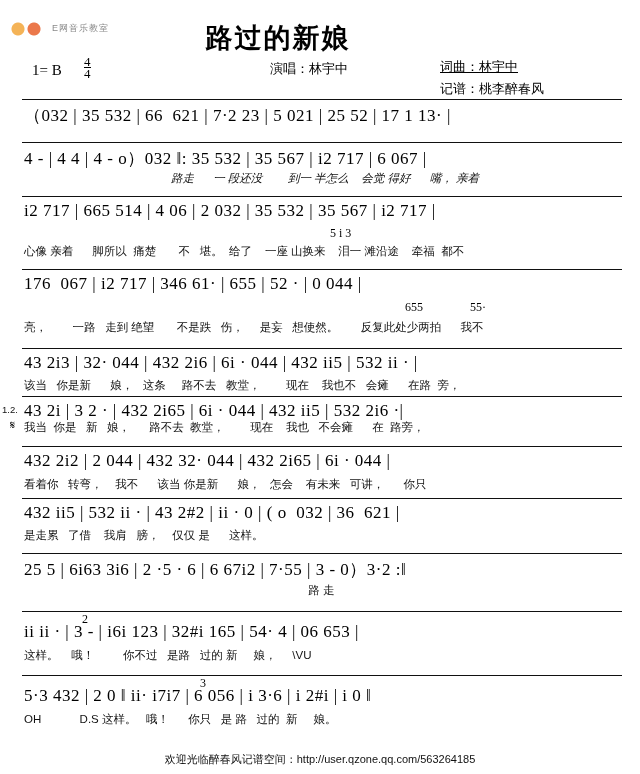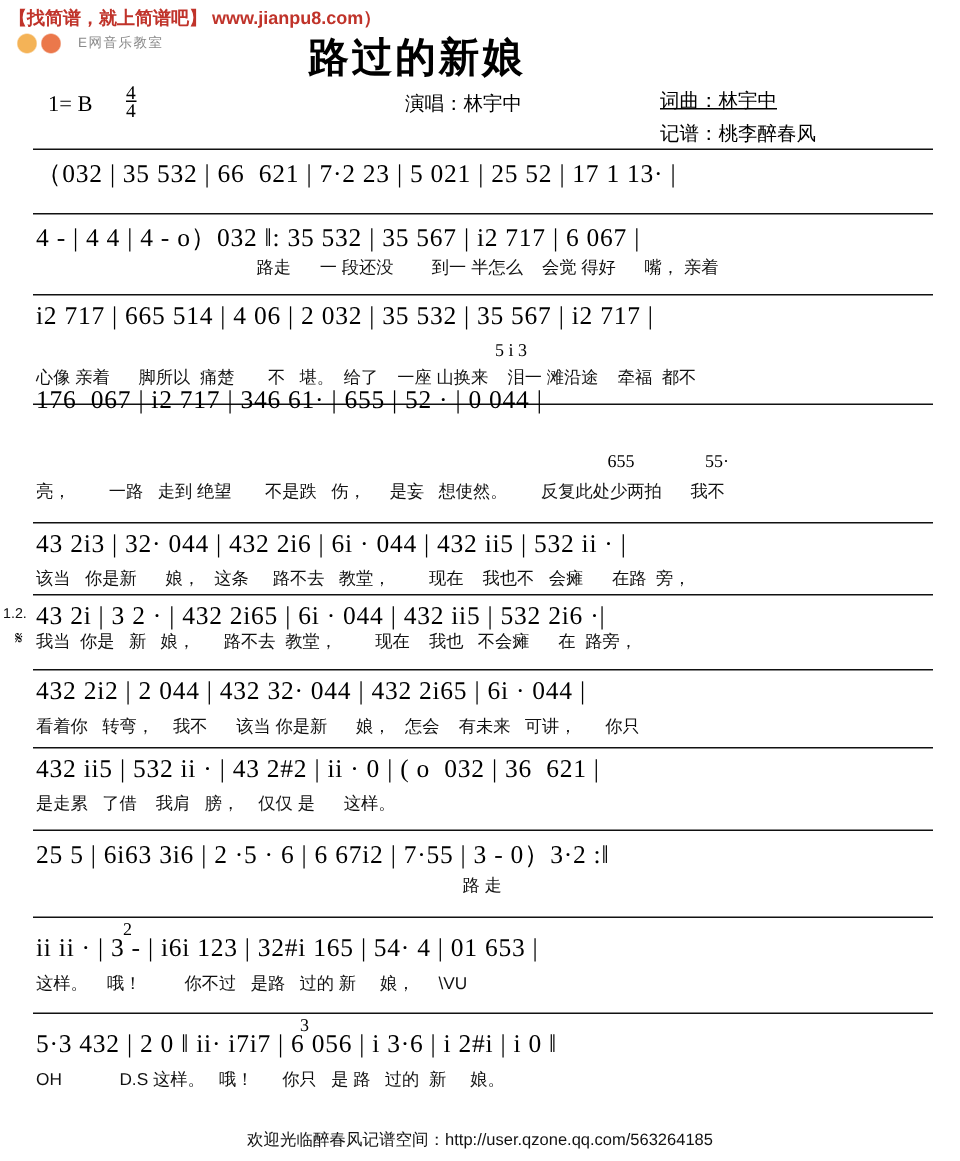--- a/index.html
+++ b/index.html
@@ -117,50 +117,49 @@
     font-family:"Liberation Sans", sans-serif;
     font-size:11px;
     color:#111;
   }
 </style>
 </head>
 <body>
 
 <div class="sheet">
 
-  <div class="watermark">【找简谱，就上简谱吧】 www.jianpu8.com）</div>
   <div class="wm-logo"></div>
   <div class="wm-sub">E网音乐教室</div>
 
   <div class="title">路过的新娘</div>
   <div class="credit-singer">演唱：林宇中</div>
   <div class="credit-writer">词曲：林宇中</div>
   <div class="credit-notator">记谱：桃李醉春风</div>
 
   <div class="keysig">1= B</div>
   <div class="meter">
     <span class="num">4</span>
     <span class="den">4</span>
   </div>
 
   <div class="line" style="top:99px;"></div>
   <div class="row" style="top:104px;">（032 | 35 532 | 66  621 | 7·2 23 | 5 021 | 25 52 | 17 1 13· |</div>
   <div class="lyr" style="top:128px;"></div>
 
   <div class="line" style="top:142px;"></div>
   <div class="row" style="top:147px;">4 - | 4 4 | 4 - o）032 ‖: 35 532 | 35 567 | i2 717 | 6 067 |</div>
-  <div class="lyr" style="top:171px;">                                              路走      一 段还没        到一 半怎么    会觉 得好      嘴， 亲着</div>
+  <div class="lyr" style="top:171px;font-style:italic;">                                              路走      一 段还没        到一 半怎么    会觉 得好      嘴， 亲着</div>
 
   <div class="line" style="top:196px;"></div>
   <div class="row" style="top:201px;">i2 717 | 665 514 | 4 06 | 2 032 | 35 532 | 35 567 | i2 717 |</div>
   <div class="small-notes" style="left:330px; top:226px;">5 i 3</div>
   <div class="lyr" style="top:244px;">心像 亲着      脚所以  痛楚       不   堪。  给了    一座 山换来    泪一 滩沿途    牵福  都不</div>
 
   <div class="line" style="top:269px;"></div>
-  <div class="row" style="top:257px;">176  067 | i2 717 | 346 61· | 655 | 52 · | 0 044 |</div>
+  <div class="row" style="top:274px;">176  067 | i2 717 | 346 61· | 655 | 52 · | 0 044 |</div>
   <div class="small-notes" style="left:405px; top:300px;">655</div>
   <div class="small-notes" style="left:470px; top:300px;">55·</div>
   <div class="lyr" style="top:320px;">亮，        一路   走到 绝望       不是跌   伤，     是妄   想使然。       反复此处少两拍      我不</div>
 
   <div class="line" style="top:348px;"></div>
   <div class="tiny" style="left:2px; top:372px;">1.2.</div>
   <div class="row" style="top:353px;">43 2i3 | 32· 044 | 432 2i6 | 6i · 044 | 432 ii5 | 532 ii · |</div>
   <div class="lyr" style="top:378px;">该当   你是新      娘，   这条     路不去   教堂，        现在    我也不   会瘫      在路  旁，</div>
 
   <div class="line" style="top:396px;"></div>
@@ -175,21 +174,21 @@
   <div class="line" style="top:498px;"></div>
   <div class="row" style="top:503px;">432 ii5 | 532 ii · | 43 2#2 | ii · 0 | ( o  032 | 36  621 |</div>
   <div class="lyr" style="top:528px;">是走累   了借    我肩   膀，    仅仅 是      这样。</div>
 
   <div class="line" style="top:553px;"></div>
   <div class="row" style="top:558px;">25 5 | 6i63 3i6 | 2 ·5 · 6 | 6 67i2 | 7·55 | 3 - 0）3·2 :‖</div>
   <div class="lyr" style="top:583px;">                                                                                         路 走</div>
 
   <div class="line" style="top:611px;"></div>
   <div class="mark" style="left:82px; top:612px;">2</div>
-  <div class="row" style="top:622px;">ii ii · | 3 - | i6i 123 | 32#i 165 | 54· 4 | 01 653 |</div>
+  <div class="row" style="top:622px;">ii ii · | 3 - | i6i 123 | 32#i 165 | 54· 4 | 06 653 |</div>
   <div class="lyr" style="top:648px;">这样。    哦！         你不过   是路   过的 新     娘，     \VU</div>
 
   <div class="line" style="top:675px;"></div>
   <div class="mark" style="left:200px; top:676px;">3</div>
   <div class="row" style="top:686px;">5·3 432 | 2 0 ‖ ii· i7i7 | 6 056 | i 3·6 | i 2#i | i 0 ‖</div>
   <div class="lyr" style="top:712px;">OH            D.S 这样。   哦！      你只   是 路   过的  新     娘。</div>
 
   <div class="footer">欢迎光临醉春风记谱空间：http://user.qzone.qq.com/563264185</div>
 </div>
 

